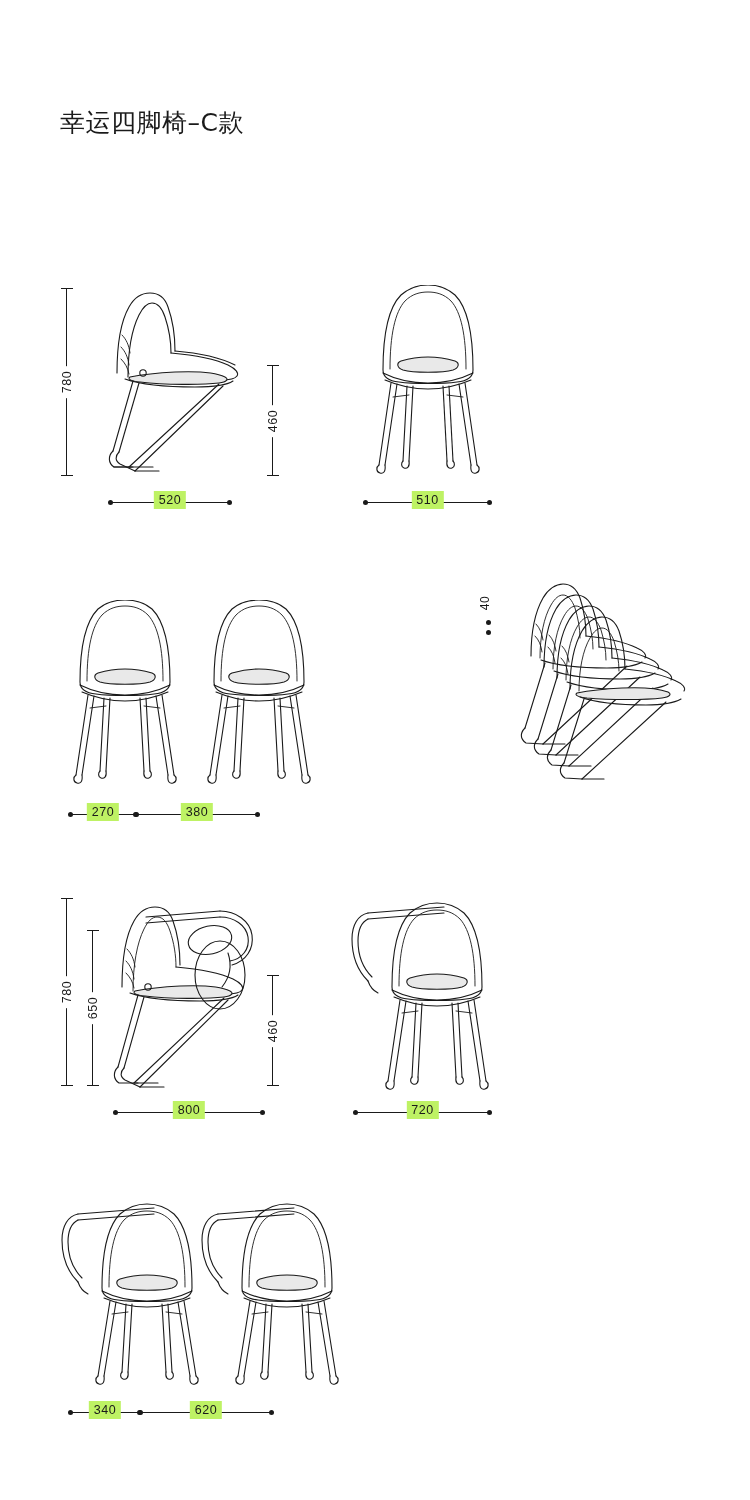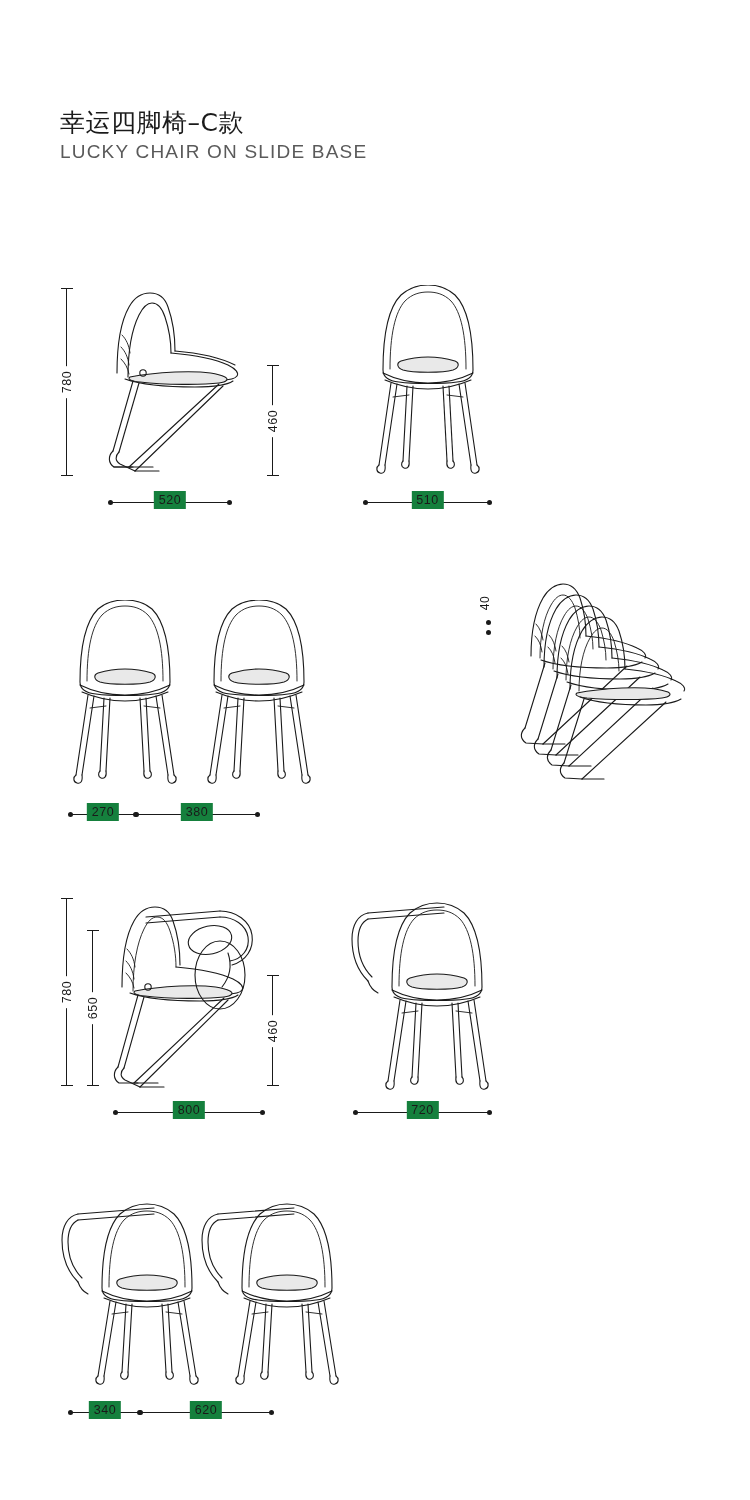--- a/index.html
+++ b/index.html
@@ -38,21 +38,21 @@
     position:absolute;left:0;right:0;top:4px;height:1px;background:#1a1a1a;
   }
   .dim-h .dot{
     position:absolute;top:1.5px;width:5px;height:5px;border-radius:50%;
     background:#1a1a1a;
   }
   .dim-h .dot.l{left:-2px;}
   .dim-h .dot.r{right:-2px;}
   .dim-h .label{
     position:absolute;top:-7px;left:50%;transform:translateX(-50%);
-    background:#15803d;padding:0 5px;font-size:12.5px;letter-spacing:0.5px;
+    background:#bef264;padding:0 5px;font-size:12.5px;letter-spacing:0.5px;
     color:#1a1a1a;line-height:18px;
   }
 
   .dim-v{position:absolute;width:10px;}
   .dim-v .line{
     position:absolute;top:0;bottom:0;left:4px;width:1px;background:#1a1a1a;
   }
   .dim-v .tick{
     position:absolute;left:-1px;width:12px;height:1px;background:#1a1a1a;
   }
@@ -81,21 +81,20 @@
   .art svg .fillgrey{fill:#e9e9e9;stroke:#1a1a1a;stroke-width:1.1;}
   .art svg .thin{stroke-width:0.9;}
 </style>
 </head>
 <body>
 
 <div class="page">
 
   <div class="title-block">
     <div class="title-cn">幸运四脚椅–C款</div>
-    <div class="title-en">LUCKY CHAIR ON SLIDE BASE</div>
   </div>
 
   <div class="art" style="left:95px;top:285px;">
     <svg width="165" height="200" viewBox="0 0 165 200">
 
       <path d="M22 88 C22 60 26 36 34 22 C39 13 47 8 55 8 C64 8 70 13 73 22 C78 36 80 52 80 66"></path>
       <path d="M33 92 C33 66 37 44 44 30 C48 22 52 18 57 18 C63 18 67 23 70 32 C74 44 76 56 76 68"></path>
 
       <path d="M76 68 C98 70 120 74 133 80 C141 84 144 88 142 91 C140 94 133 95 126 95"></path>
       <path d="M80 66 C104 68 126 73 140 80"></path>

